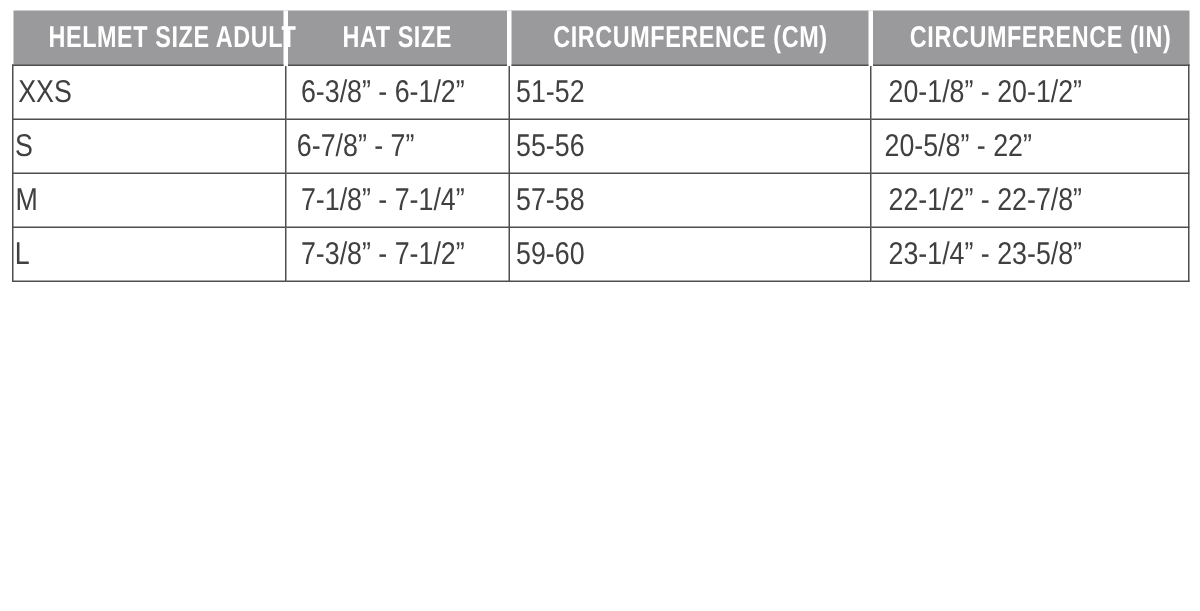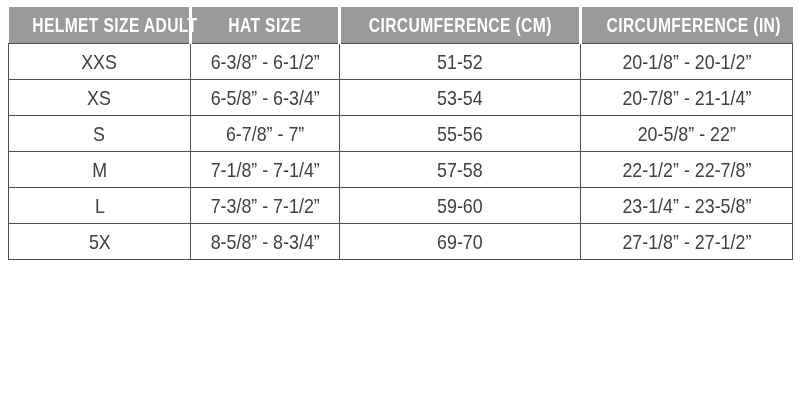--- a/index.html
+++ b/index.html
@@ -51,21 +51,21 @@
     letter-spacing: 0.5px;
     white-space: nowrap;
     transform: scaleX(0.78);
   }
 
   tbody td {
     background: #ffffff;
     height: 35px;
     padding: 0;
     border: 1px solid #4d4e50;
-    text-align: center;
+    text-align: left;
     vertical-align: middle;
   }
   .cell-text {
     display: inline-block;
     color: #404042;
     font-size: 21px;
     white-space: nowrap;
     transform: scaleX(0.85);
   }
 </style>
@@ -89,44 +89,32 @@
       </tr>
     </thead>
     <tbody>
       <tr>
         <td><span class="cell-text">XXS</span></td>
         <td><span class="cell-text">6-3/8” - 6-1/2”</span></td>
         <td><span class="cell-text">51-52</span></td>
         <td><span class="cell-text">20-1/8” - 20-1/2”</span></td>
       </tr>
       <tr>
-        <td><span class="cell-text">XS</span></td>
-        <td><span class="cell-text">6-5/8” - 6-3/4”</span></td>
-        <td><span class="cell-text">53-54</span></td>
-        <td><span class="cell-text">20-7/8” - 21-1/4”</span></td>
-      </tr>
-      <tr>
         <td><span class="cell-text">S</span></td>
         <td><span class="cell-text">6-7/8” - 7”</span></td>
         <td><span class="cell-text">55-56</span></td>
         <td><span class="cell-text">20-5/8” - 22”</span></td>
       </tr>
       <tr>
         <td><span class="cell-text">M</span></td>
         <td><span class="cell-text">7-1/8” - 7-1/4”</span></td>
         <td><span class="cell-text">57-58</span></td>
         <td><span class="cell-text">22-1/2” - 22-7/8”</span></td>
       </tr>
       <tr>
         <td><span class="cell-text">L</span></td>
         <td><span class="cell-text">7-3/8” - 7-1/2”</span></td>
         <td><span class="cell-text">59-60</span></td>
         <td><span class="cell-text">23-1/4” - 23-5/8”</span></td>
       </tr>
-      <tr>
-        <td><span class="cell-text">5X</span></td>
-        <td><span class="cell-text">8-5/8” - 8-3/4”</span></td>
-        <td><span class="cell-text">69-70</span></td>
-        <td><span class="cell-text">27-1/8” - 27-1/2”</span></td>
-      </tr>
     </tbody>
   </table>
 </div>
 
 </body></html>

